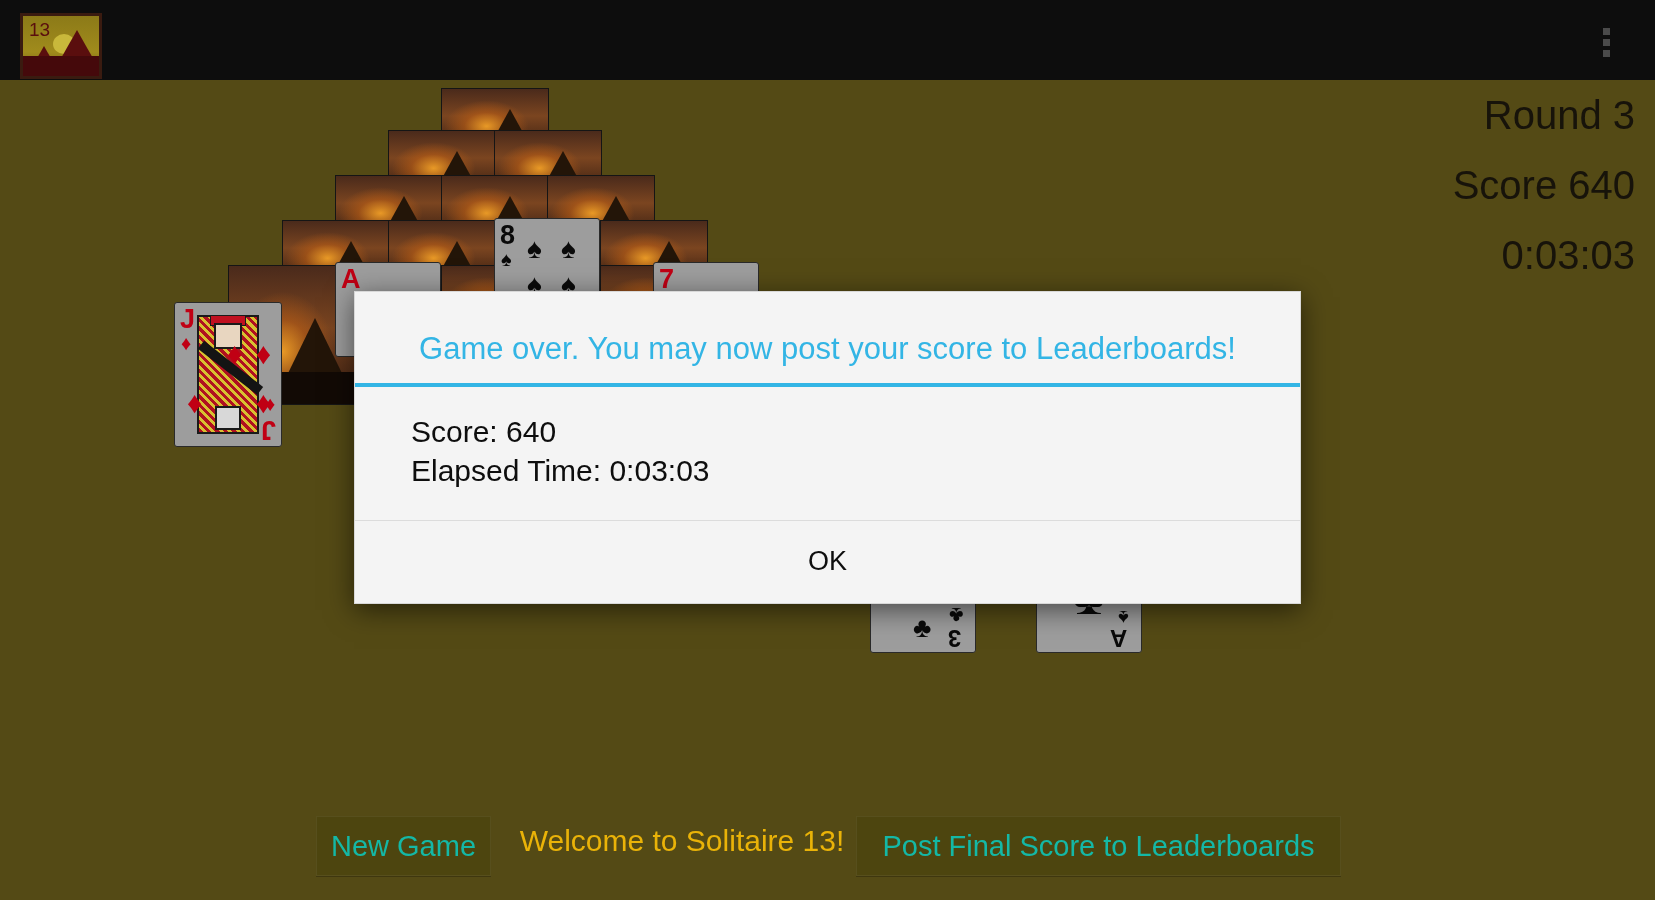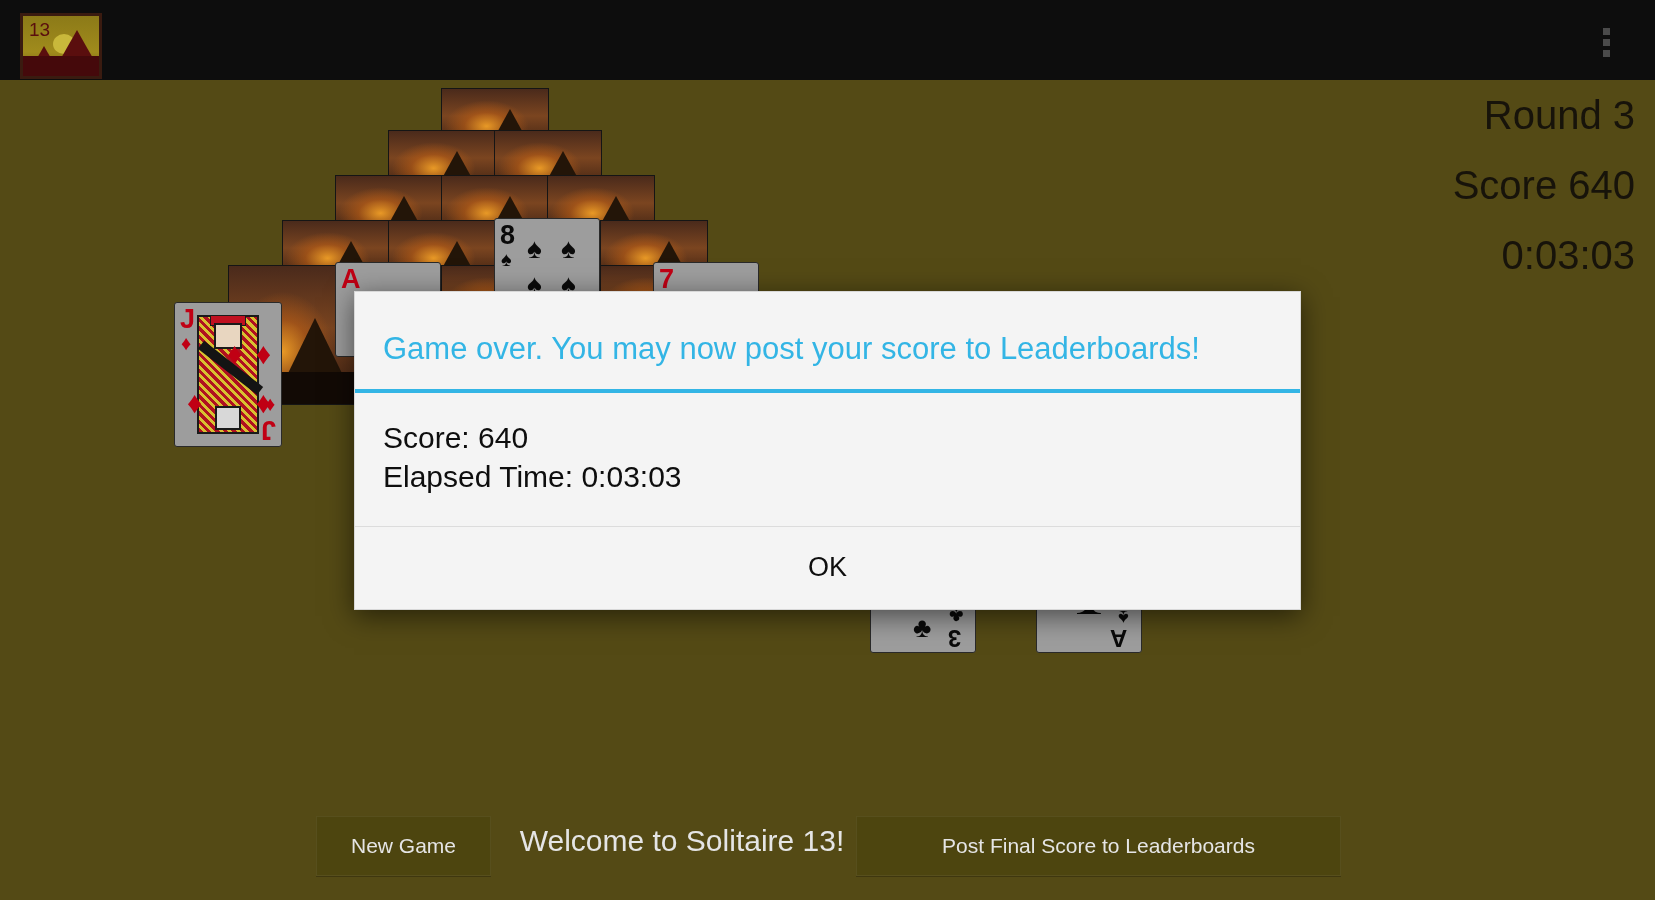--- a/index.html
+++ b/index.html
@@ -248,43 +248,43 @@
     left: 0; bottom: 20px;
     width: 1655px;
     height: 70px;
     z-index: 10;
   }
   .gbutton {
     position: absolute;
     background: #4d450f;
     border: 1px solid rgba(255,255,255,0.06);
     box-shadow: 0 1px 0 rgba(0,0,0,0.25);
-    color: #e5e5e5;
-    font-size: 21px;
+    color: #14b8a6;
+    font-size: 29px;
     display: flex;
     align-items: center;
     justify-content: center;
     cursor: pointer;
     box-sizing: border-box;
   }
   #btn-new-game {
     left: 316px; top: 6px;
     width: 175px; height: 60px;
   }
   #btn-post-score {
     left: 856px; top: 6px;
     width: 485px; height: 60px;
   }
   #welcome-text {
     position: absolute;
     left: 512px; top: 14px;
     width: 340px;
     text-align: center;
     font-size: 30px;
-    color: #e5e5e5;
+    color: #eab308;
   }
 
   
   #scrim {
     position: absolute;
     left: 0; top: 0;
     width: 1655px; height: 900px;
     background: rgba(0,0,0,0.0);
     z-index: 45;
     pointer-events: none;
@@ -292,36 +292,37 @@
   #dialog {
     position: absolute;
     left: 354px; top: 291px;
     width: 945px;
     background: #f4f4f4;
     box-shadow: 0 6px 26px rgba(0,0,0,0.55);
     z-index: 50;
     border: 1px solid #d8d8d8;
   }
   #dialog-title {
-    padding: 38px 28px 22px 28px;
+    padding: 38px 28px 16px 28px;
     font-size: 31px;
     color: #33b5e5;
     line-height: 1.2;
+    text-align: center;
   }
   #dialog-divider {
     height: 4px;
     background: #33b5e5;
   }
   #dialog-body {
     padding: 26px 28px 30px 28px;
     font-size: 30px;
     color: #0e0e0e;
     line-height: 1.28;
   }
-  #dialog-body div { white-space: nowrap; }
+  #dialog-body div { white-space: nowrap; margin-left: 28px; }
   #dialog-sep {
     height: 1px;
     background: #dcdcdc;
   }
   #dialog-buttons {
     height: 82px;
     display: flex;
     align-items: center;
     justify-content: center;
   }

